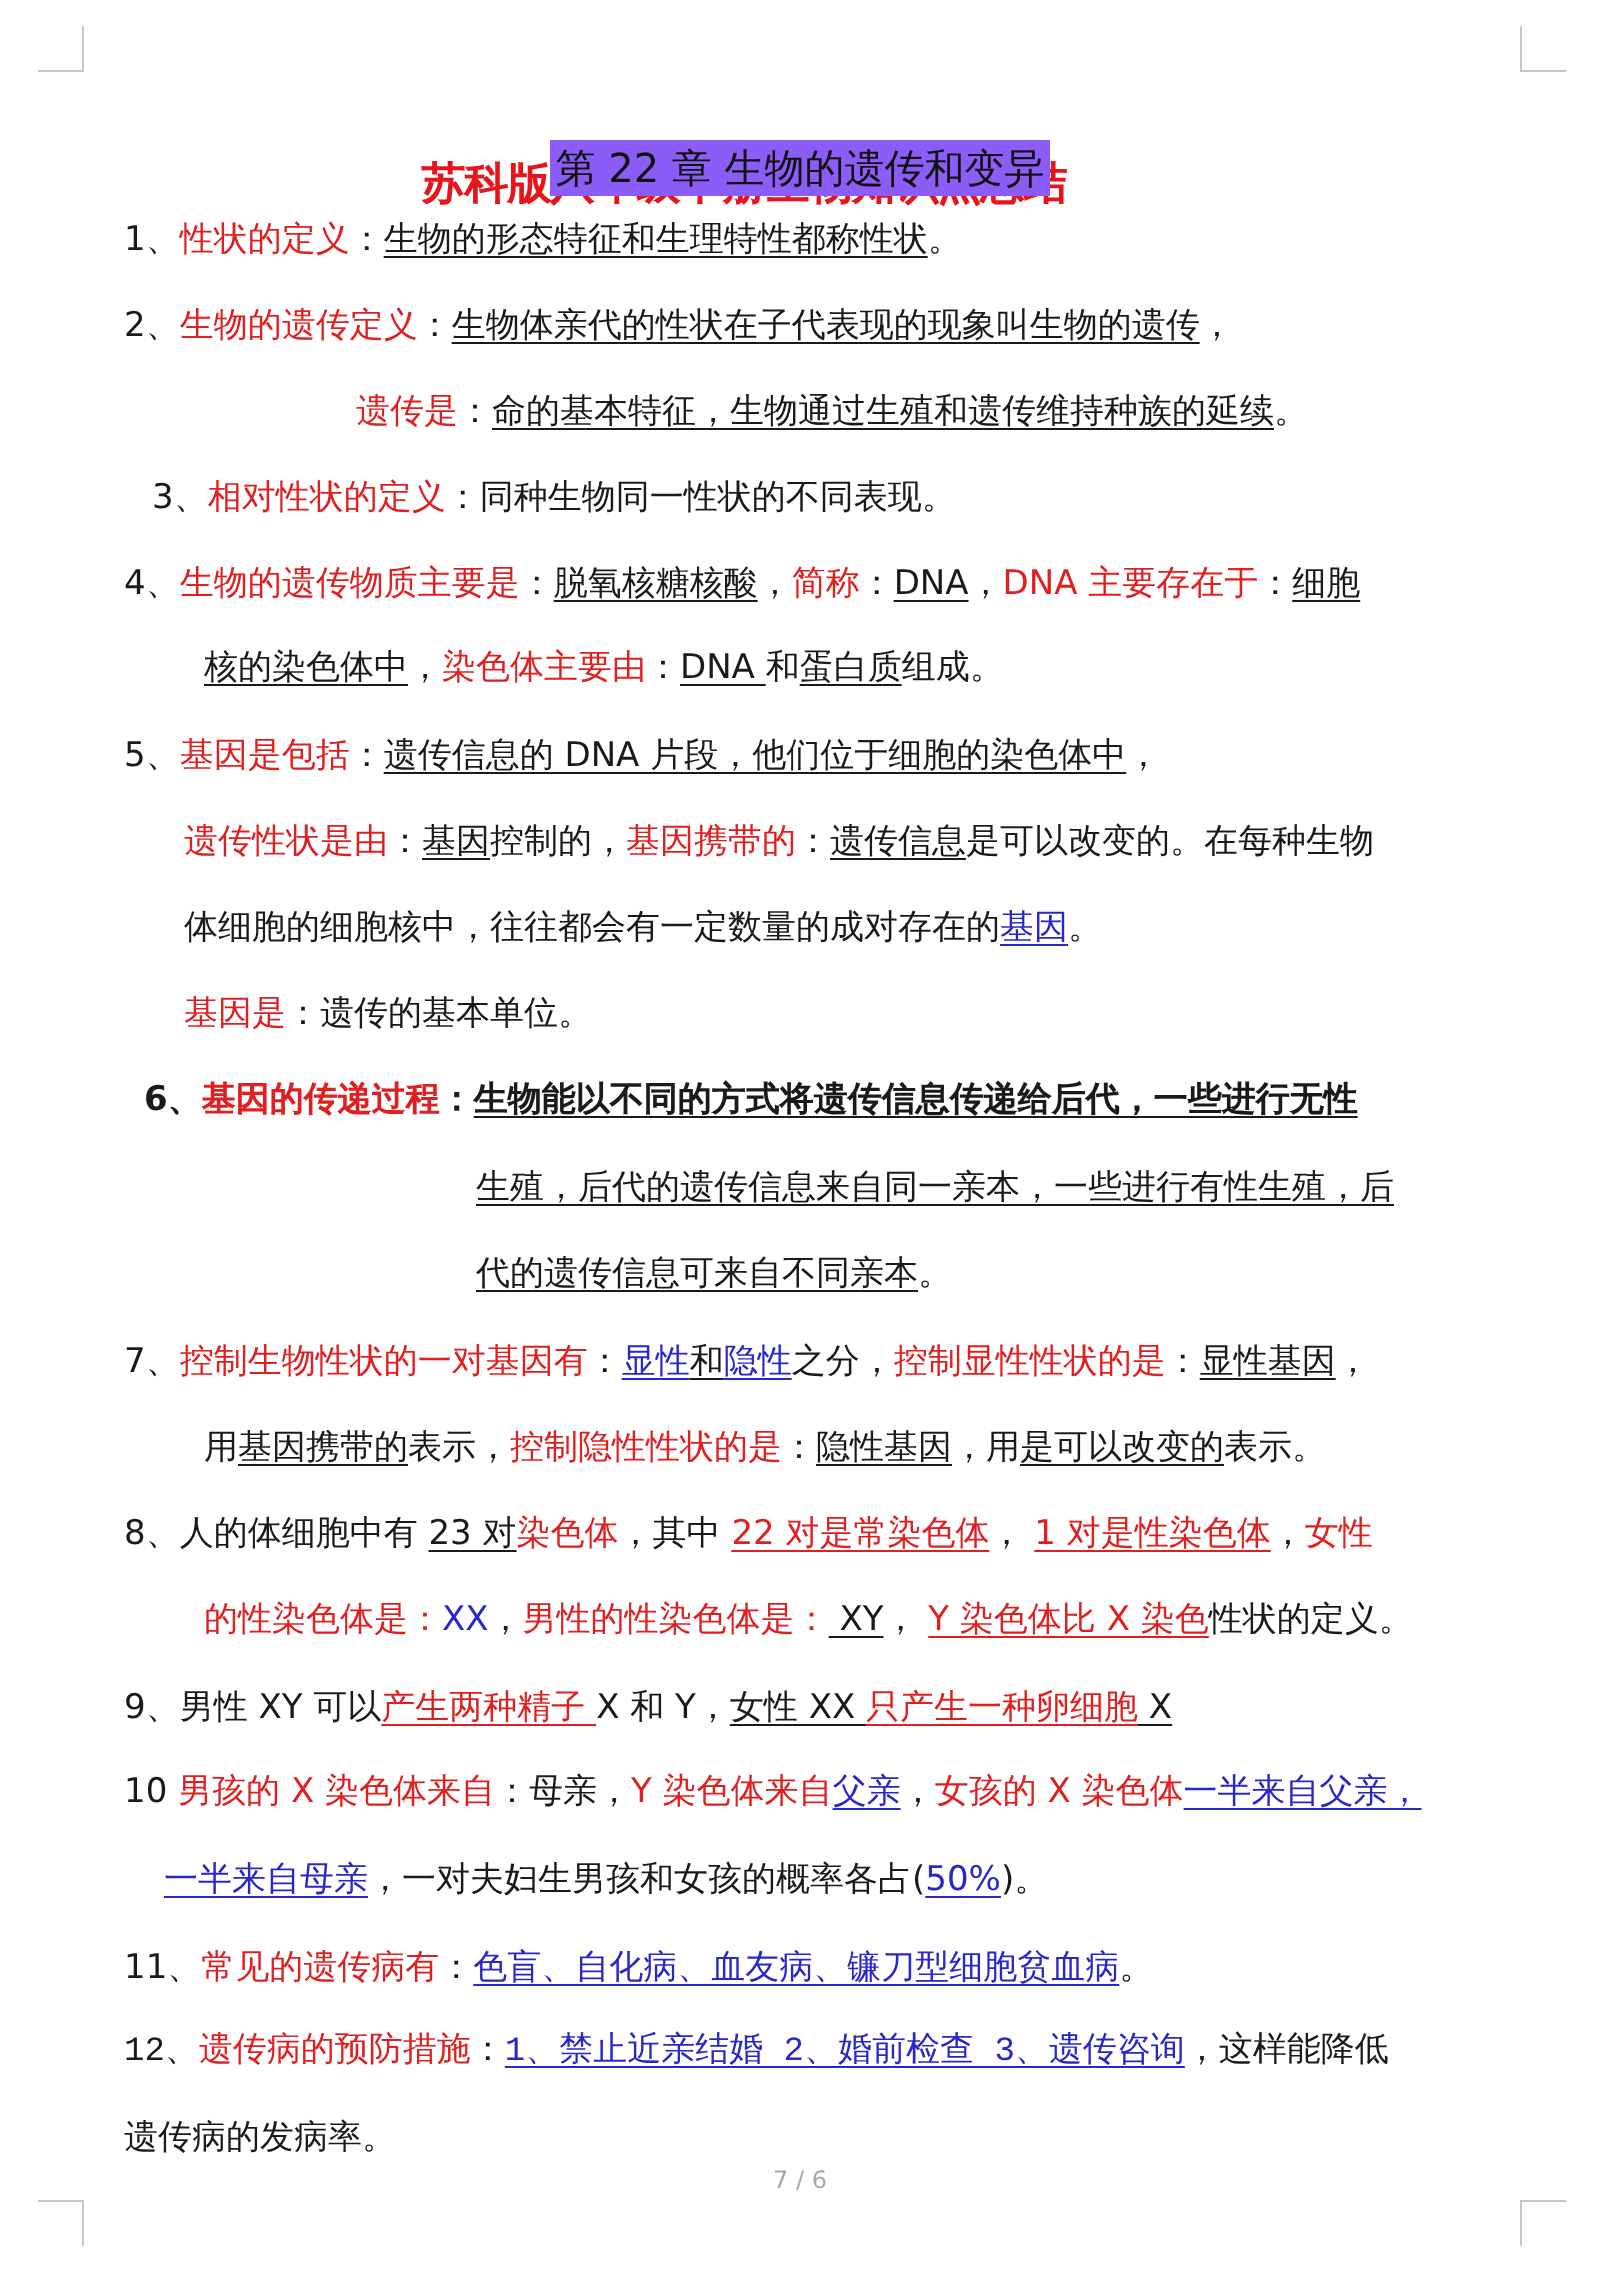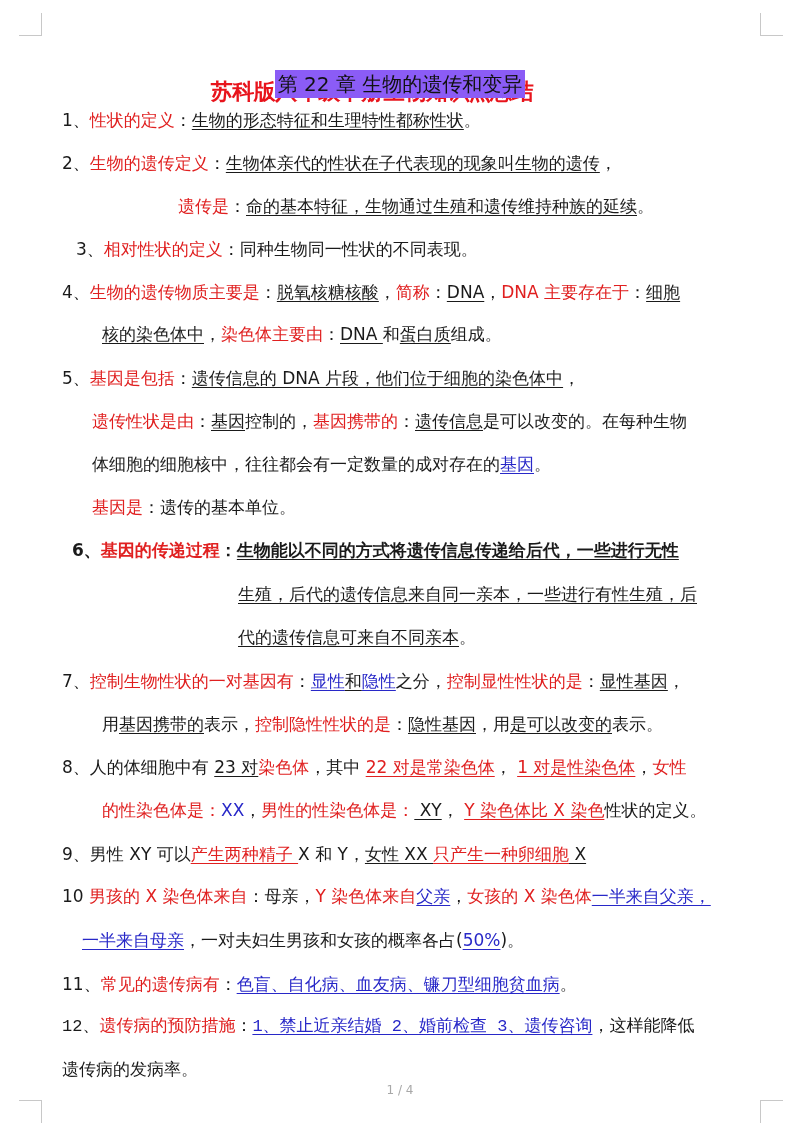--- a/index.html
+++ b/index.html
@@ -119,13 +119,13 @@
   <span>11、</span><span class="r">常见的遗传病有</span><span>：</span><span class="b u">色盲、自化病、血友病、镰刀型细胞贫血病</span><span>。</span>
 </div>
 
 <div class="line" style="left:62px; top:1015px;font-family:Liberation Mono, monospace;">
   <span>12、</span><span class="r">遗传病的预防措施</span><span>：</span><span class="b u">1、禁止近亲结婚 2、婚前检查 3、遗传咨询</span><span>，这样能降低</span>
 </div>
 <div class="line" style="left:62px; top:1057px;">
   <span>遗传病的发病率。</span>
 </div>
 
-<div class="page-num">1 / 4</div>
+<div class="page-num">7 / 6</div>
 
 </body></html>

